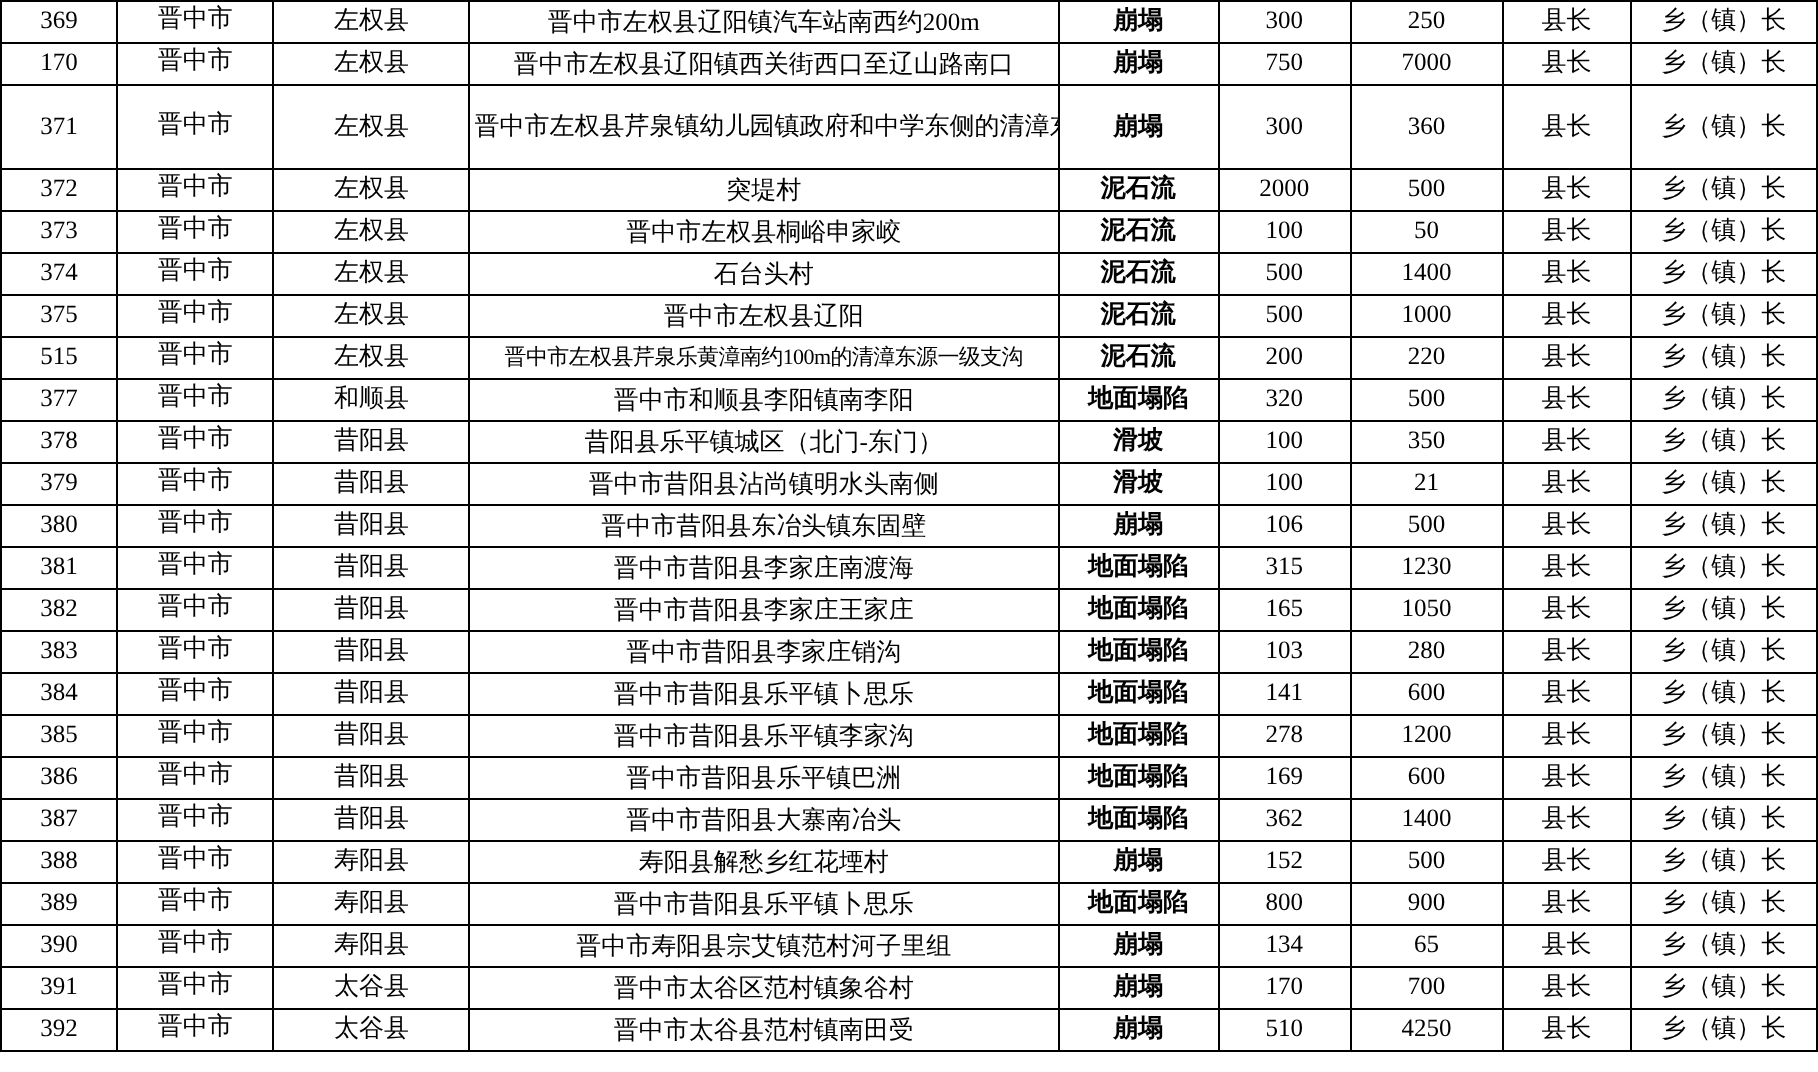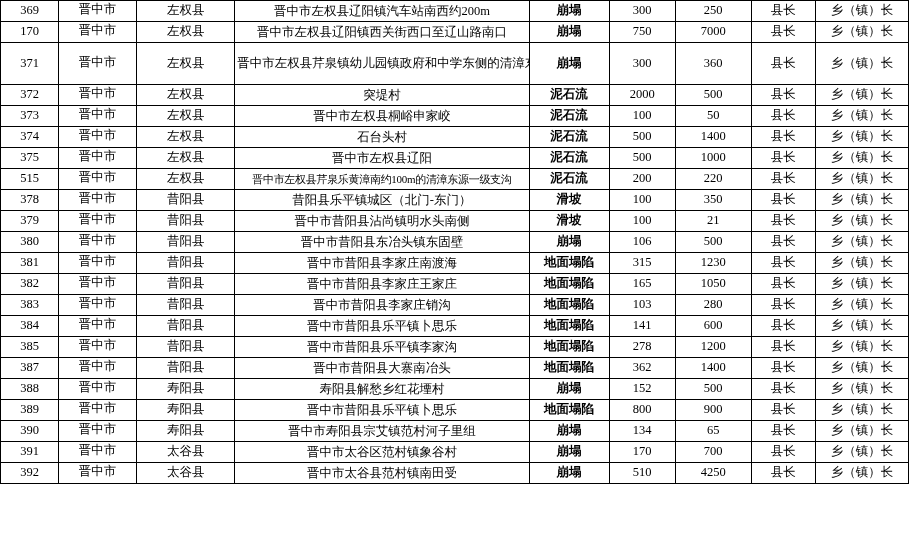--- a/index.html
+++ b/index.html
@@ -136,20 +136,31 @@
           <td class="c-city">晋中市</td>
           <td class="c-county">左权县</td>
           <td class="c-place squeeze">晋中市左权县芹泉乐黄漳南约100m的清漳东源一级支沟</td>
           <td class="c-type">泥石流</td>
           <td class="c-people">200</td>
           <td class="c-assets">220</td>
           <td class="c-resp">县长</td>
           <td class="c-level">乡（镇）长</td>
         </tr>
         <tr>
+          <td class="c-id">377</td>
+          <td class="c-city">晋中市</td>
+          <td class="c-county">和顺县</td>
+          <td class="c-place">晋中市和顺县李阳镇南李阳</td>
+          <td class="c-type">地面塌陷</td>
+          <td class="c-people">320</td>
+          <td class="c-assets">500</td>
+          <td class="c-resp">县长</td>
+          <td class="c-level">乡（镇）长</td>
+        </tr>
+        <tr>
           <td class="c-id">378</td>
           <td class="c-city">晋中市</td>
           <td class="c-county">昔阳县</td>
           <td class="c-place">昔阳县乐平镇城区（北门-东门）</td>
           <td class="c-type">滑坡</td>
           <td class="c-people">100</td>
           <td class="c-assets">350</td>
           <td class="c-resp">县长</td>
           <td class="c-level">乡（镇）长</td>
         </tr>
@@ -220,20 +231,31 @@
           <td class="c-level">乡（镇）长</td>
         </tr>
         <tr>
           <td class="c-id">385</td>
           <td class="c-city">晋中市</td>
           <td class="c-county">昔阳县</td>
           <td class="c-place">晋中市昔阳县乐平镇李家沟</td>
           <td class="c-type">地面塌陷</td>
           <td class="c-people">278</td>
           <td class="c-assets">1200</td>
+          <td class="c-resp">县长</td>
+          <td class="c-level">乡（镇）长</td>
+        </tr>
+        <tr>
+          <td class="c-id">386</td>
+          <td class="c-city">晋中市</td>
+          <td class="c-county">昔阳县</td>
+          <td class="c-place">晋中市昔阳县乐平镇巴洲</td>
+          <td class="c-type">地面塌陷</td>
+          <td class="c-people">169</td>
+          <td class="c-assets">600</td>
           <td class="c-resp">县长</td>
           <td class="c-level">乡（镇）长</td>
         </tr>
         <tr>
           <td class="c-id">387</td>
           <td class="c-city">晋中市</td>
           <td class="c-county">昔阳县</td>
           <td class="c-place">晋中市昔阳县大寨南冶头</td>
           <td class="c-type">地面塌陷</td>
           <td class="c-people">362</td>

